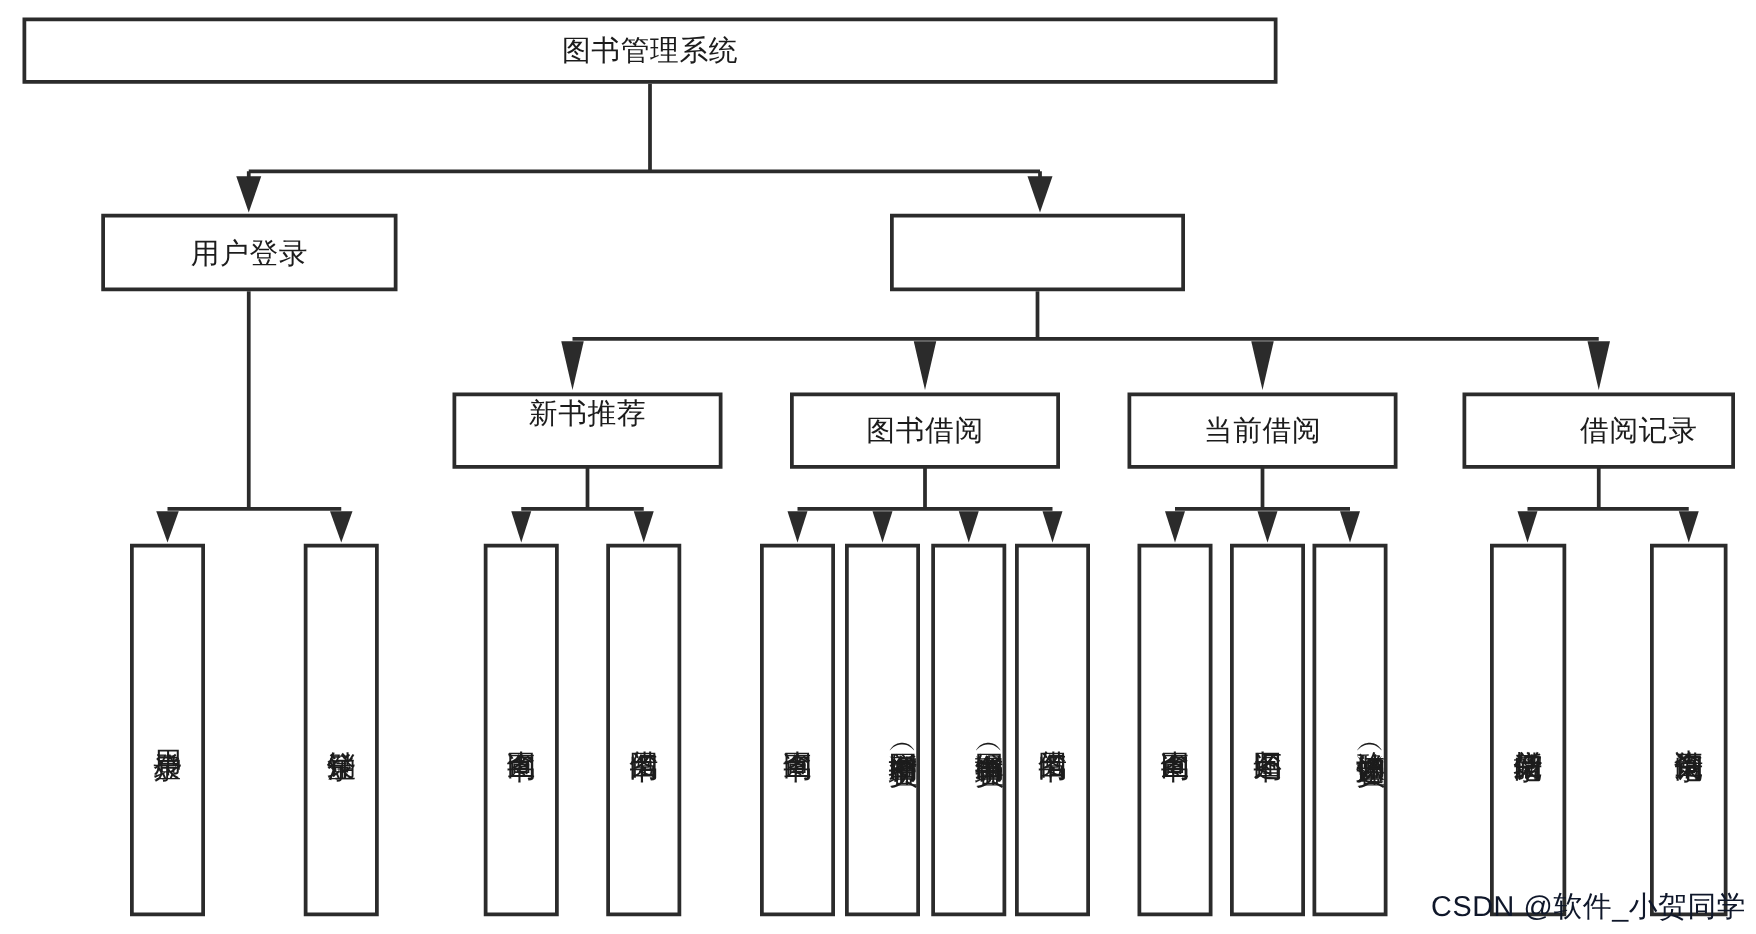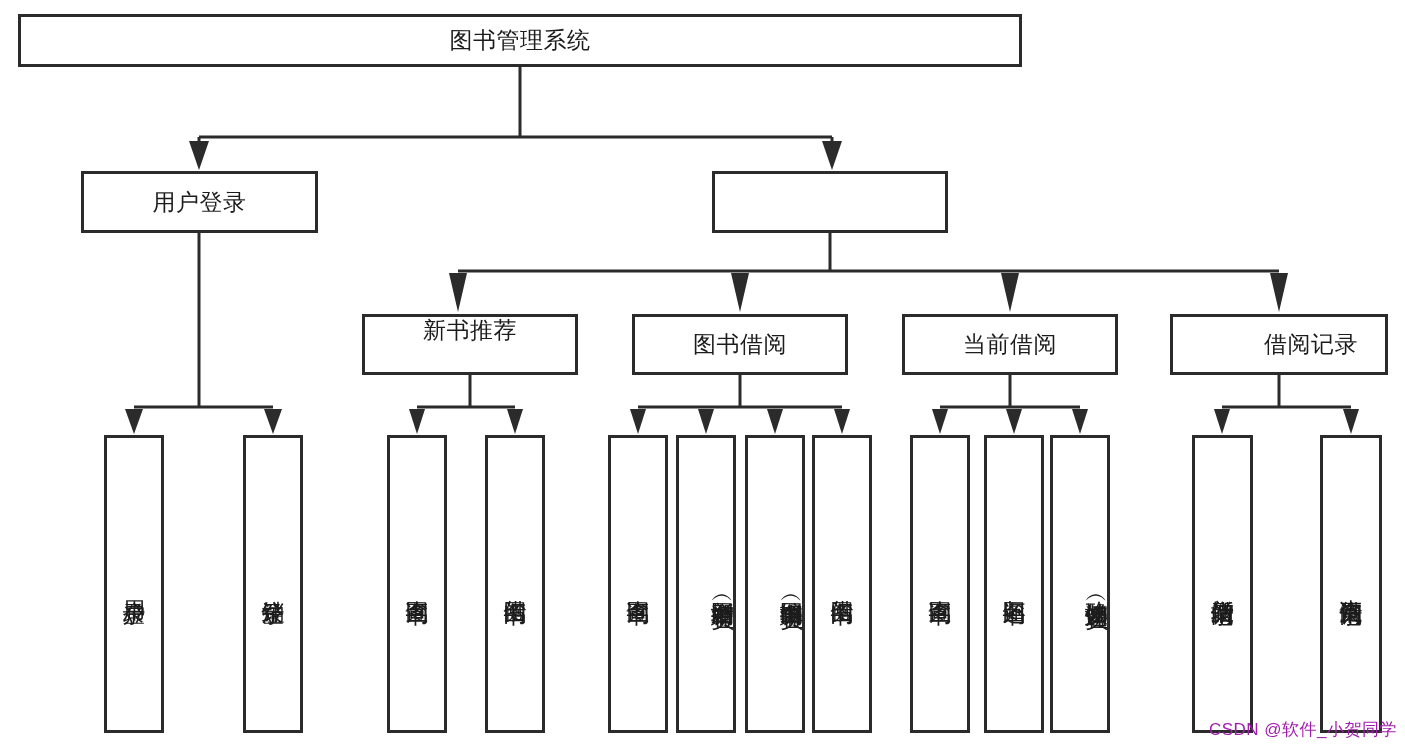--- a/index.html
+++ b/index.html
@@ -61,22 +61,22 @@
     letter-spacing: 1px;
     writing-mode: vertical-rl;
     text-orientation: upright;
     pointer-events: none;
     overflow: hidden;
   }
   .watermark {
     position: absolute;
     right: 8px;
     bottom: 6px;
-    font-size: 17px;
-    color: #a21caf;
+    font-size: 23px;
+    color: #0f172a;
     letter-spacing: 0.5px;
     white-space: nowrap;
   }
 </style>
 </head>
 <body>
 
 <div id="diagram-canvas">
 
   <svg class="diagram-svg" viewBox="0 0 1405 747">

